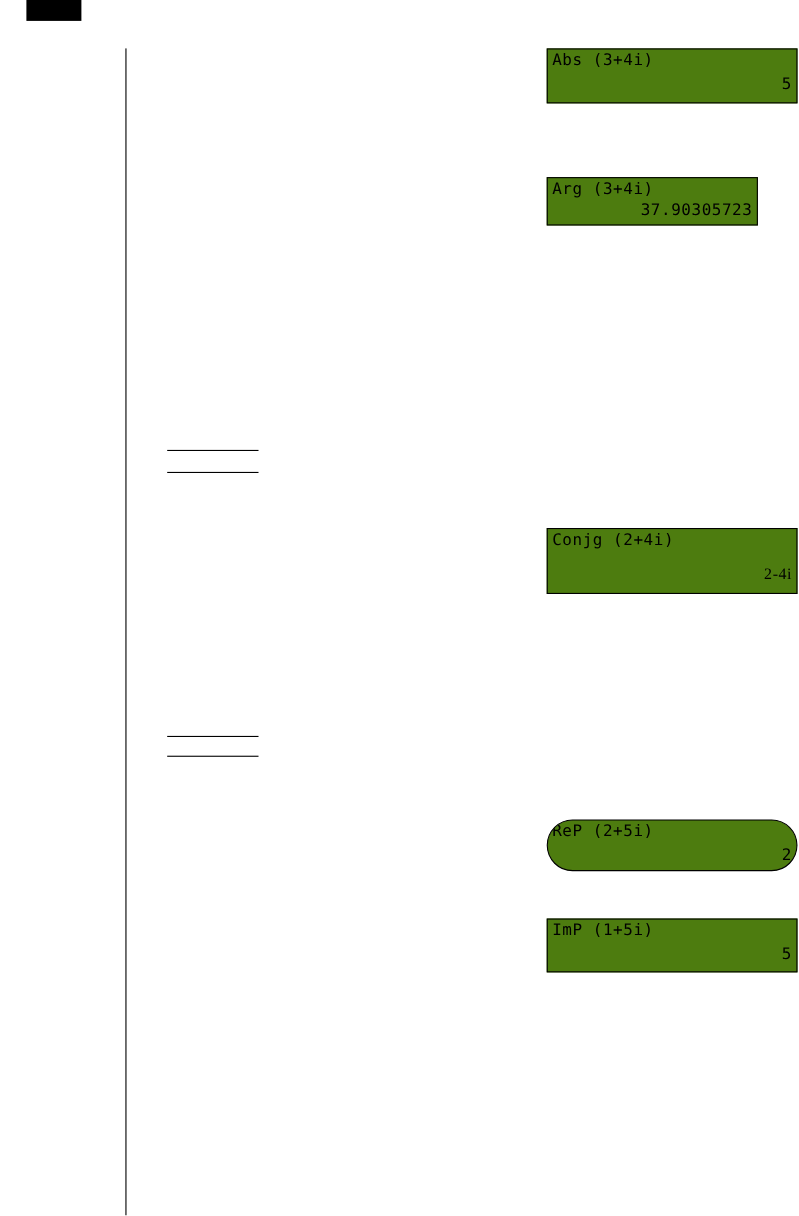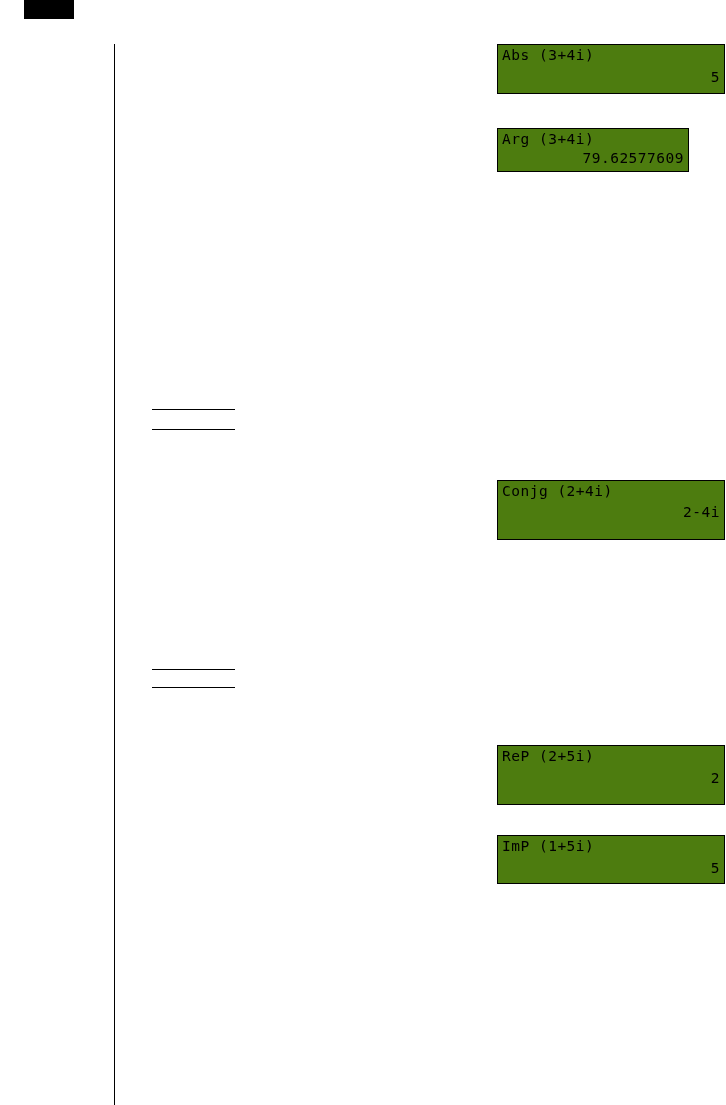--- a/index.html
+++ b/index.html
@@ -68,27 +68,27 @@
   }
   .calc .result {
     right: 4px;
     font-size: 14.5px;
     text-align: right;
   }
   
   #calc-abs { left: 497px; top: 44px; width: 228px; height: 50px; }
   #calc-abs .result { top: 24px; }
 
-  #calc-arg { left: 497px; top: 128px; width: 192px; height: 44px; }
+  #calc-arg { left: 497px; top: 161px; width: 192px; height: 44px; }
   #calc-arg .result { top: 21px; }
 
   #calc-conjg { left: 497px; top: 480px; width: 228px; height: 60px; }
-  #calc-conjg .result { top: 23px; }
+  #calc-conjg .result { top: 33px; font-family: Liberation Serif, serif; }
 
-  #calc-rep { left: 497px; top: 745px; width: 228px; height: 60px; }
+  #calc-rep { left: 497px; top: 745px; width: 228px; height: 47px; border-radius: 24px; }
   #calc-rep .result { top: 24px; }
 
   #calc-imp { left: 497px; top: 835px; width: 228px; height: 49px; }
   #calc-imp .result { top: 24px; }
 </style>
 </head>
 <body>
 
 <div class="page">
 
@@ -102,21 +102,21 @@
   <div class="double-rule" style="left:152px; top:669px;"></div>
   <div class="double-rule" style="left:152px; top:687px;"></div>
 
   <div class="calc" id="calc-abs">
     <div class="line expr">Abs (3+4i)</div>
     <div class="line result">5</div>
   </div>
 
   <div class="calc" id="calc-arg">
     <div class="line expr">Arg (3+4i)</div>
-    <div class="line result">79.62577609</div>
+    <div class="line result">37.90305723</div>
   </div>
 
   <div class="calc" id="calc-conjg">
     <div class="line expr">Conjg (2+4i)</div>
     <div class="line result">2-4i</div>
   </div>
 
   <div class="calc" id="calc-rep">
     <div class="line expr">ReP (2+5i)</div>
     <div class="line result">2</div>

